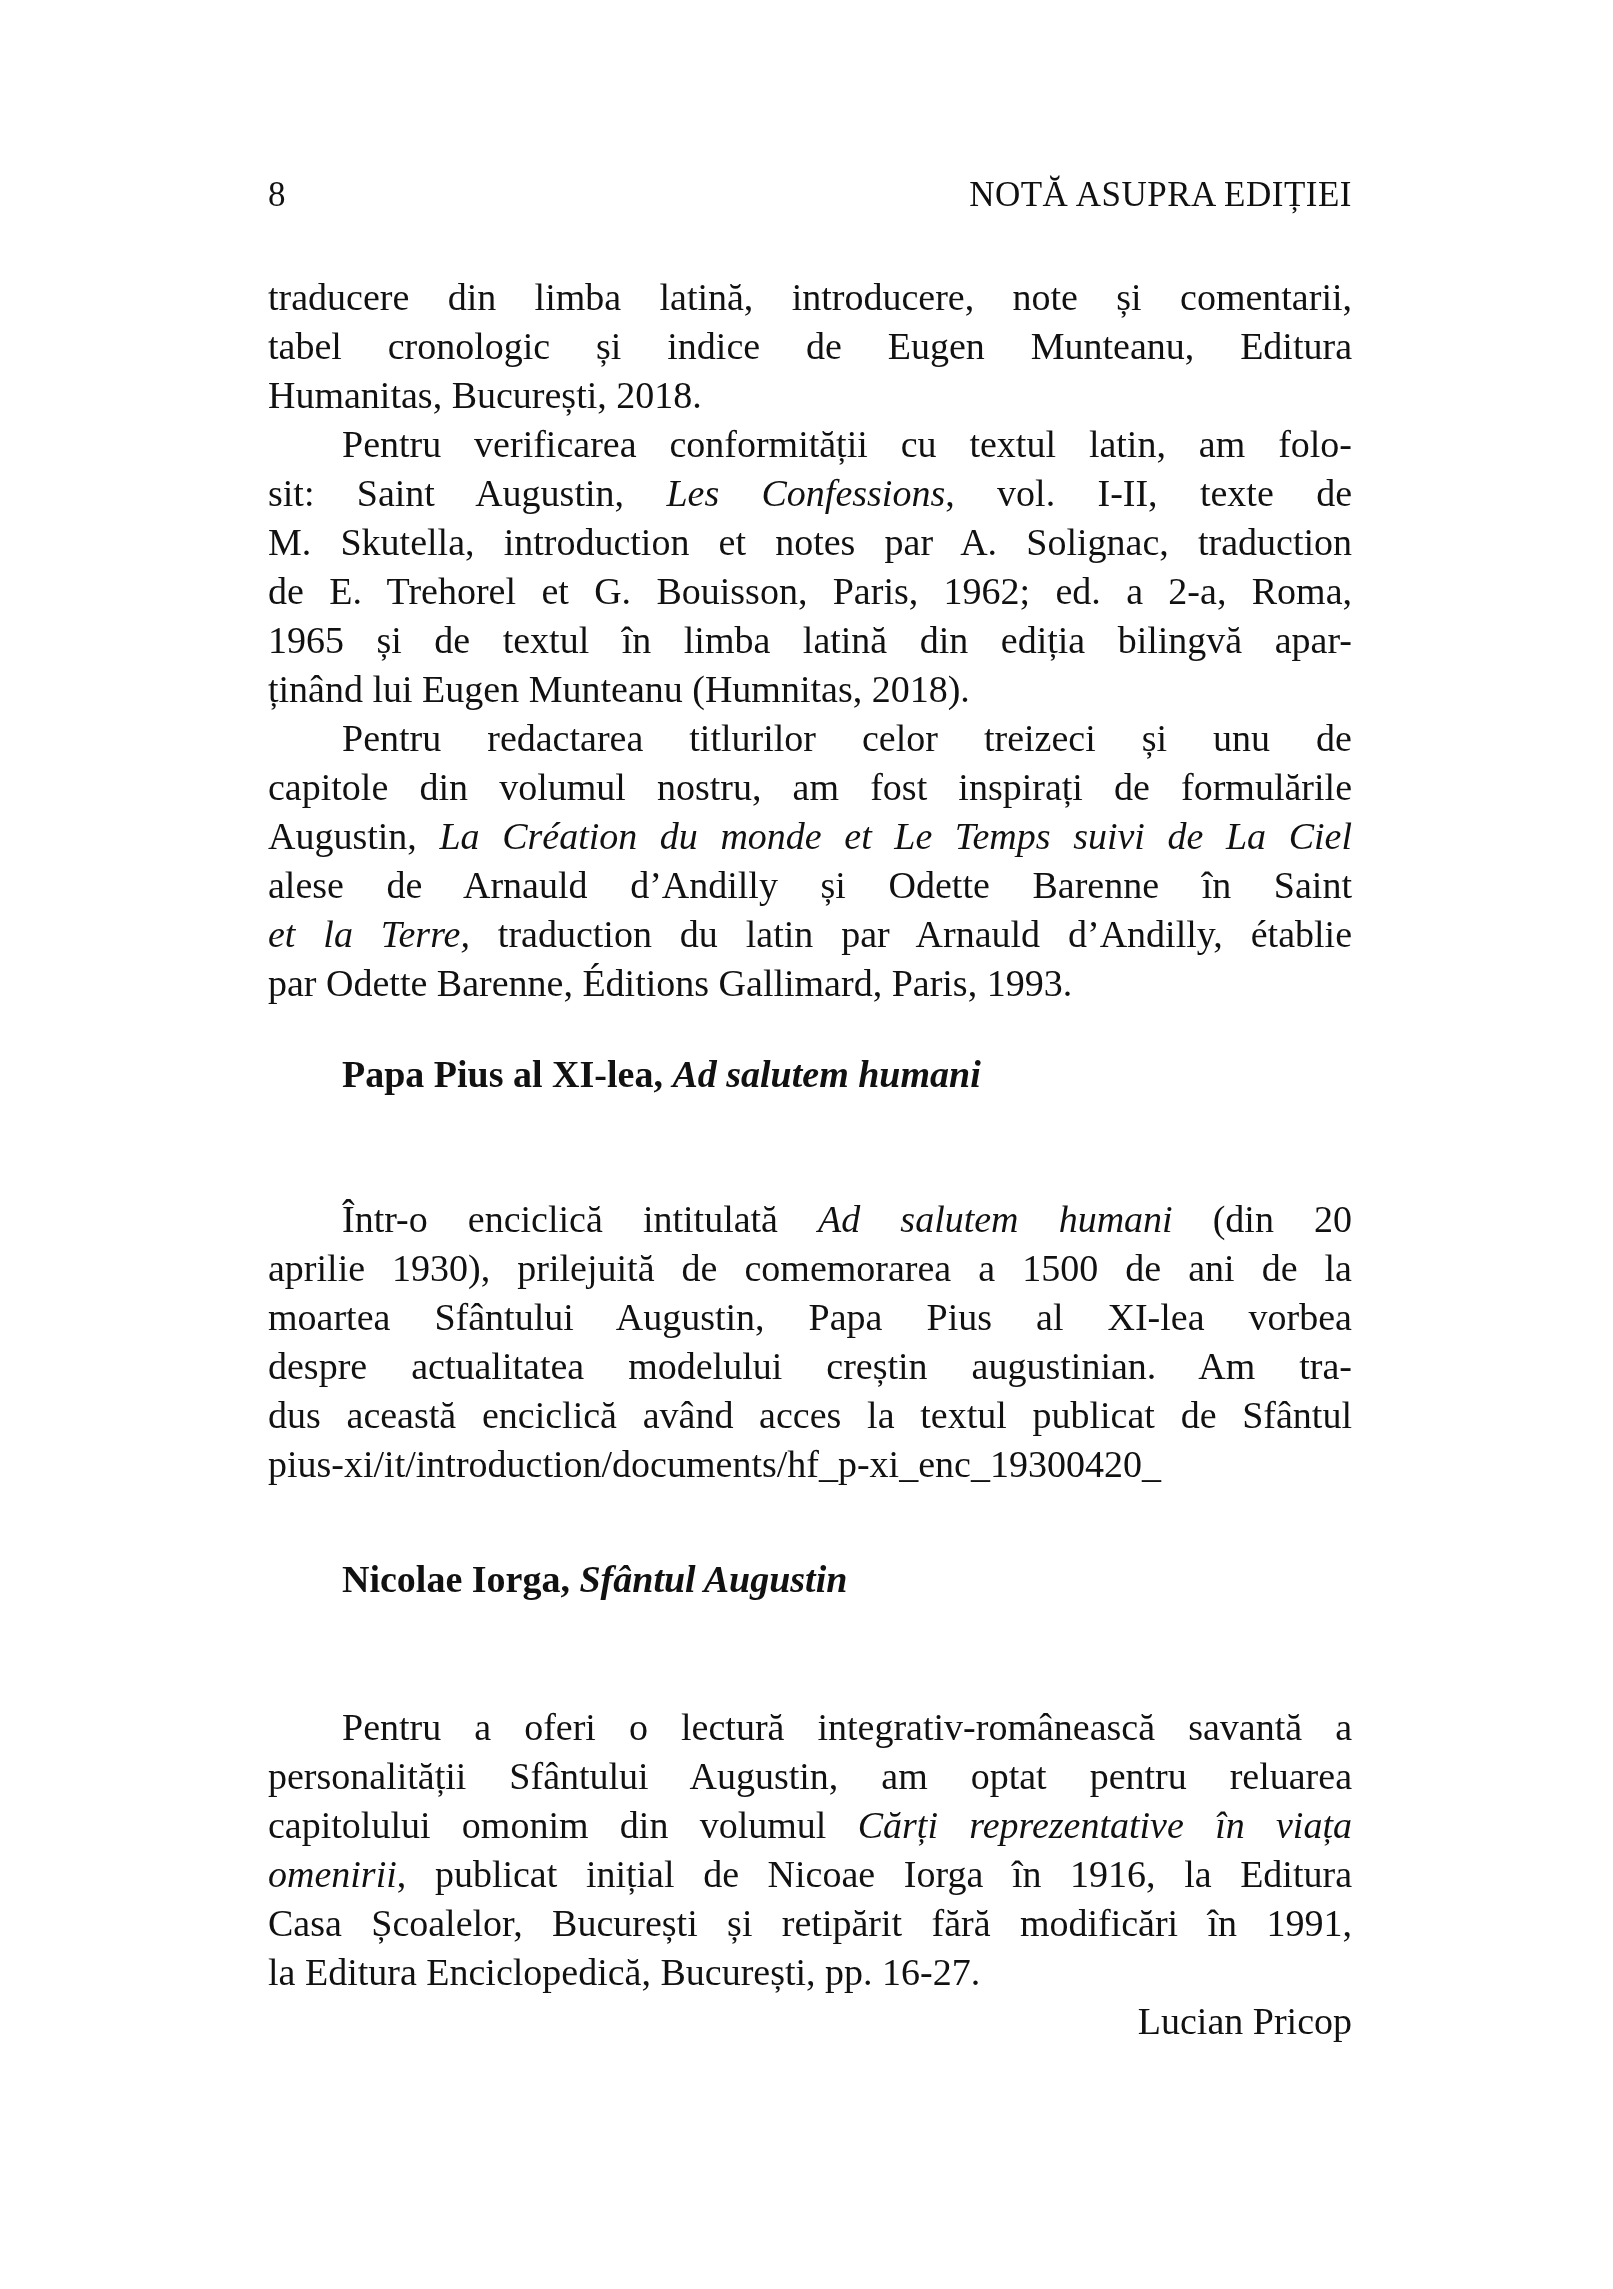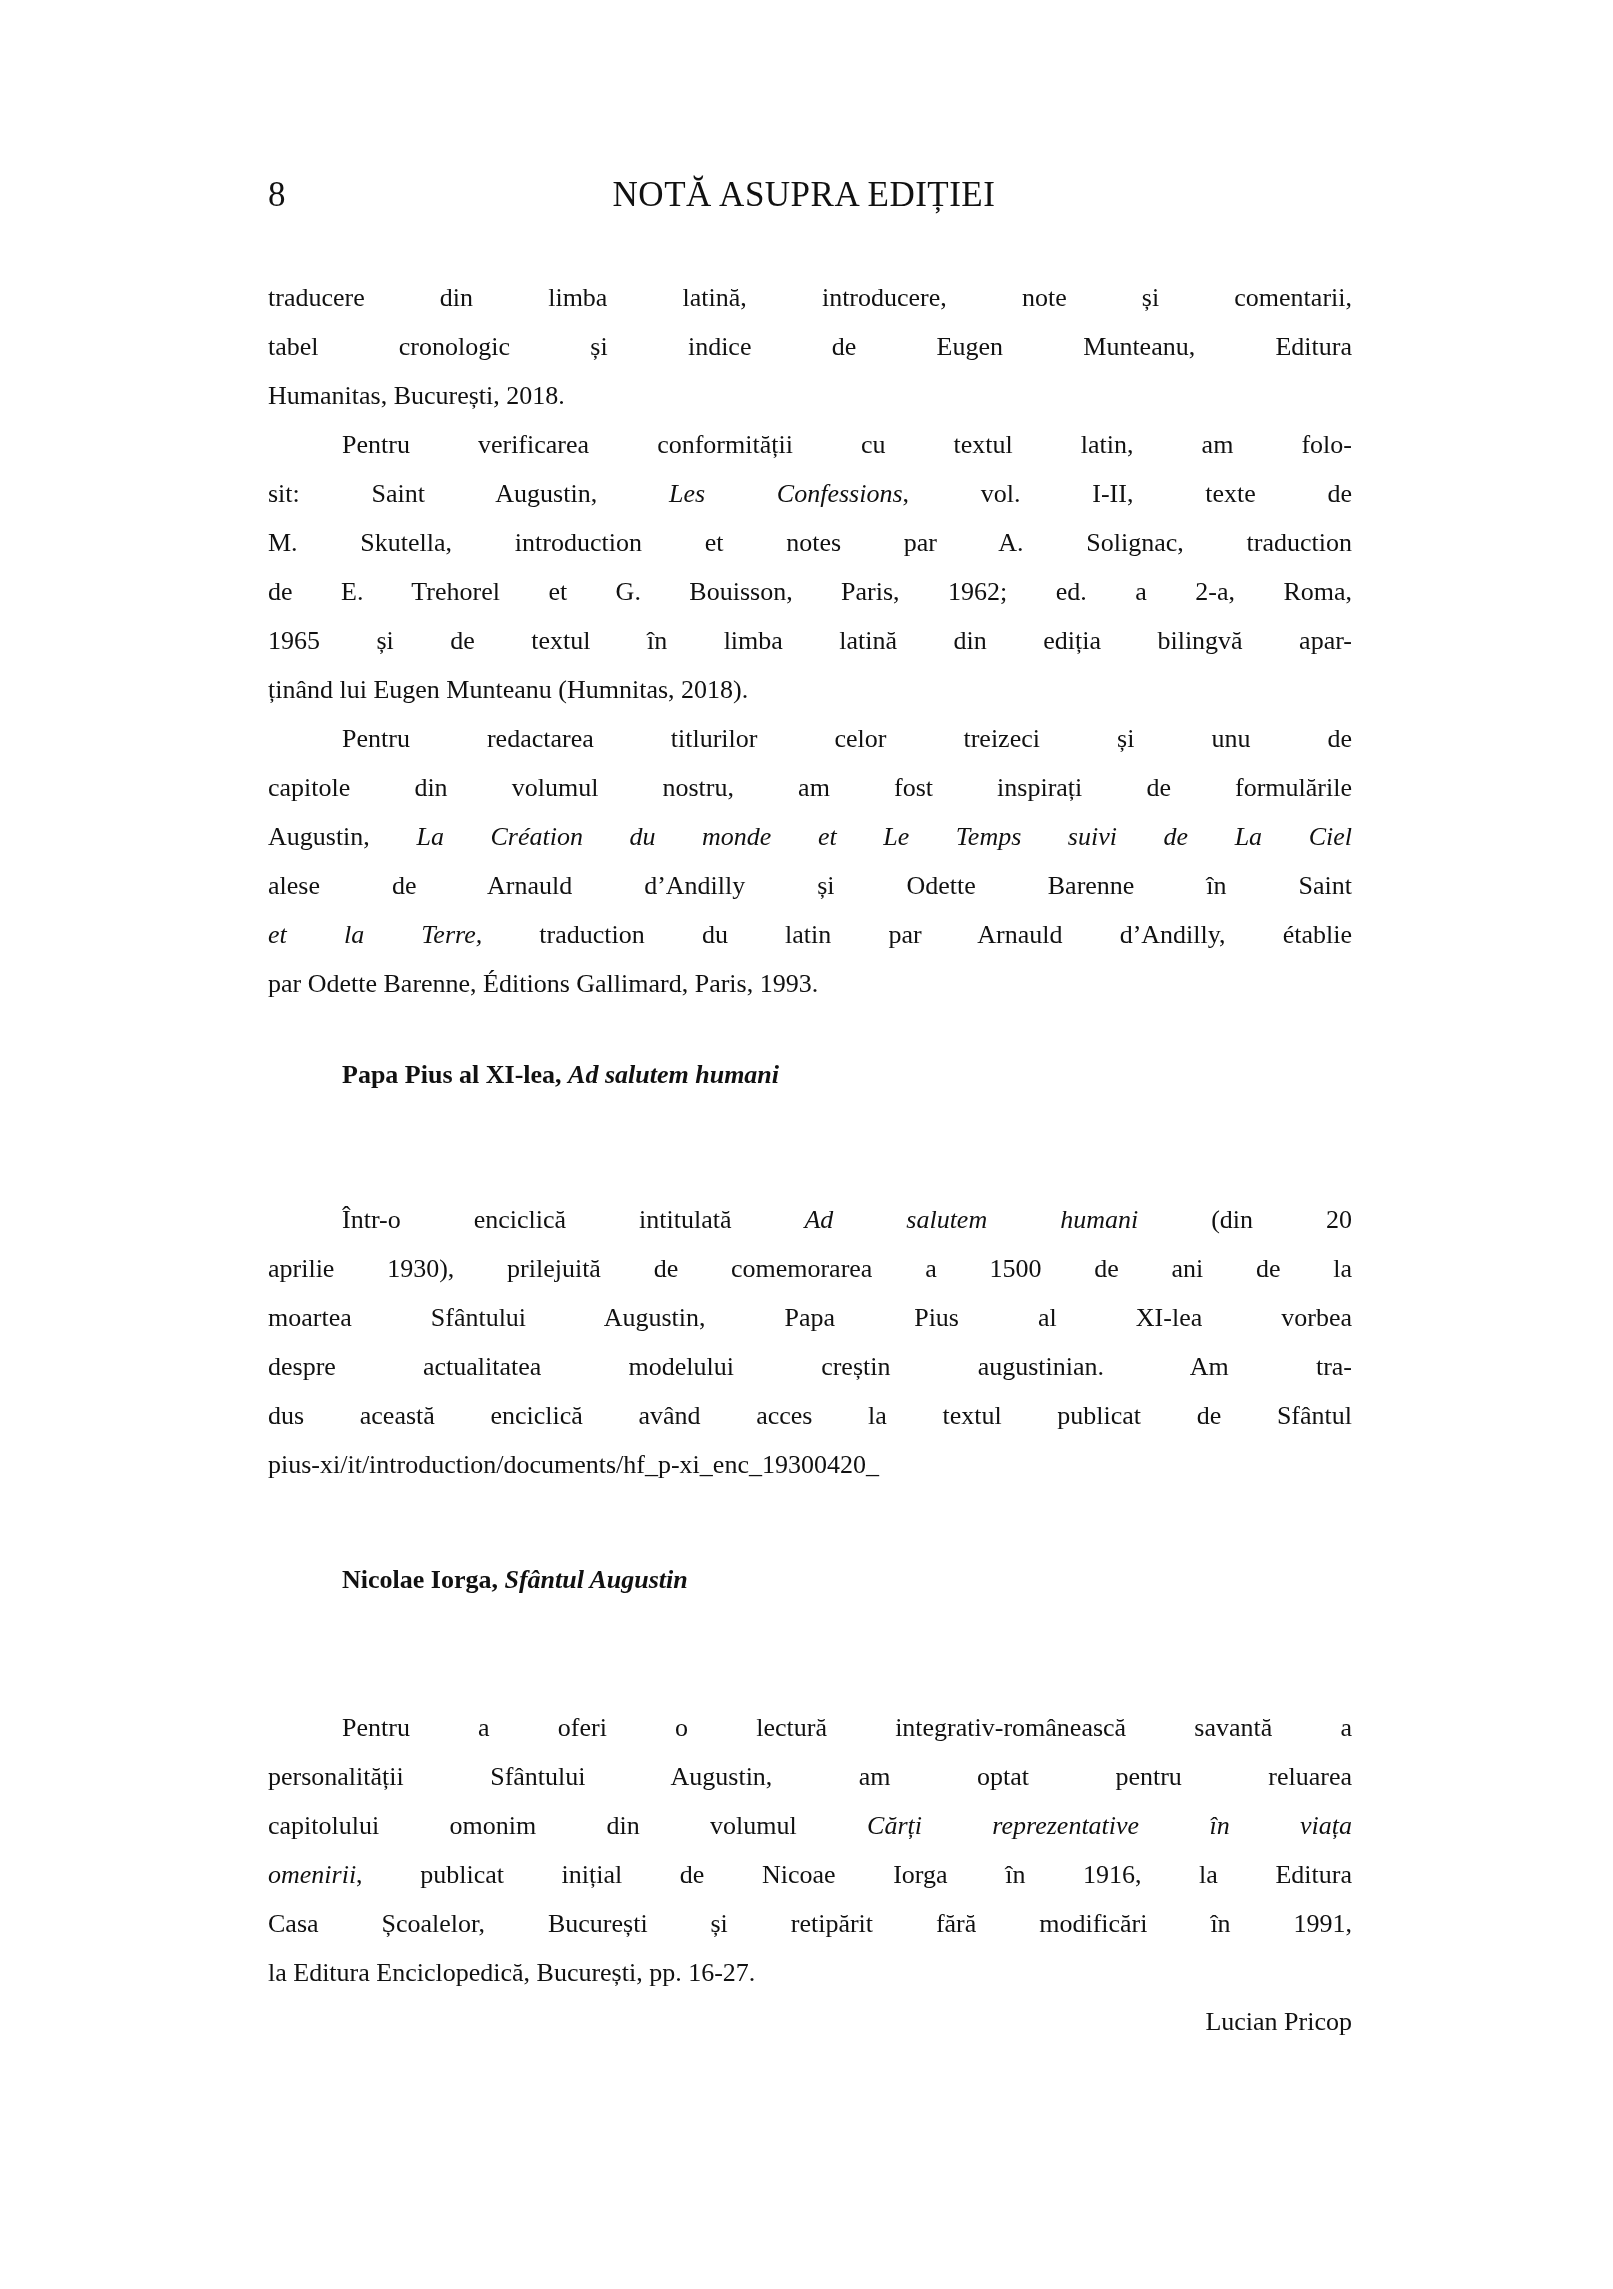--- a/index.html
+++ b/index.html
@@ -1,23 +1,23 @@
 <!DOCTYPE html>
 <html style="font-size:14.8px"><head>
 <meta charset="utf-8">
 <style>
   html, body { margin: 0; padding: 0; background: #ffffff; }
   body { width: 1613px; height: 2290px; position: relative; overflow: hidden; color: #111; }
   .page { position: absolute; left: 0; top: 0; width: 1613px; height: 2290px; background: #fff; }
   .running-head { position: absolute; top: 175px; left: 268px; width: 1084px; height: 46px;
     font-family: "Liberation Serif", serif; font-size: 35px; }
   .page-number { position: absolute; left: 0; top: 0; }
-  .head-title { position: absolute; left: 0; right: 12px; top: 0; text-align: center; letter-spacing: 0.5px; }
+  .head-title { position: absolute; left: 0; right: 0; top: 0; text-align: right; letter-spacing: 0.5px; }
   .text { position: absolute; left: 268px; width: 1084px; font-family: "Liberation Serif", serif;
-    font-size: 26px; }
+    font-size: 38px; }
   .line { height: 49px; line-height: 49px; white-space: nowrap; text-align: justify; text-align-last: justify; overflow: visible; }
   .line.last { text-align-last: left; }
   .line.right { text-align: right; text-align-last: right; }
   .indent { padding-left: 74px; }
   .heading { font-weight: bold; }
   i, .it { font-style: italic; }
   .block1 { top: 273px; }
   .heading1 { top: 1050px; }
   .block2 { top: 1195px; }
   .heading2 { top: 1555px; }

